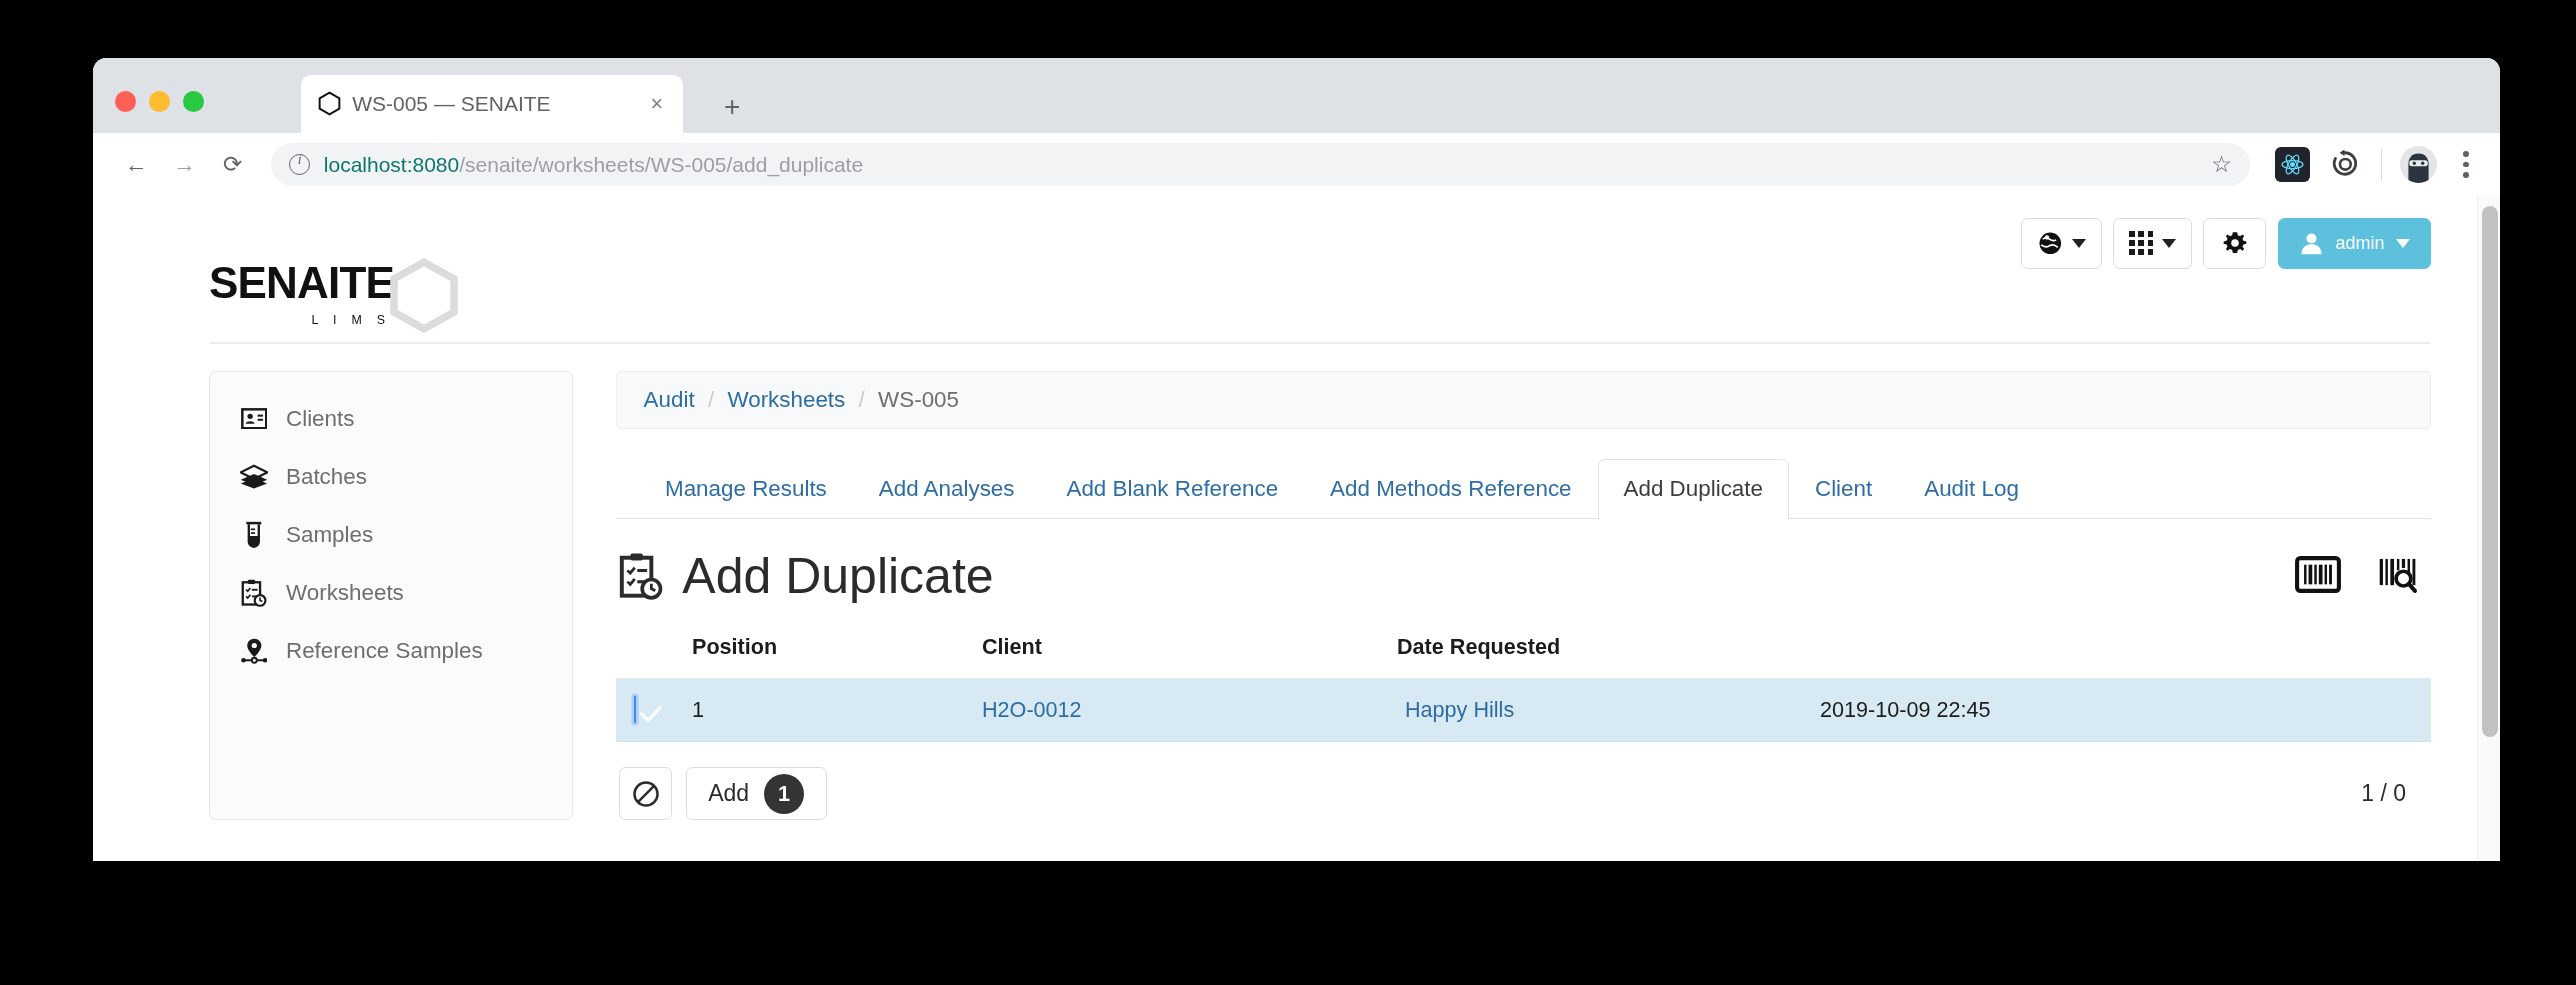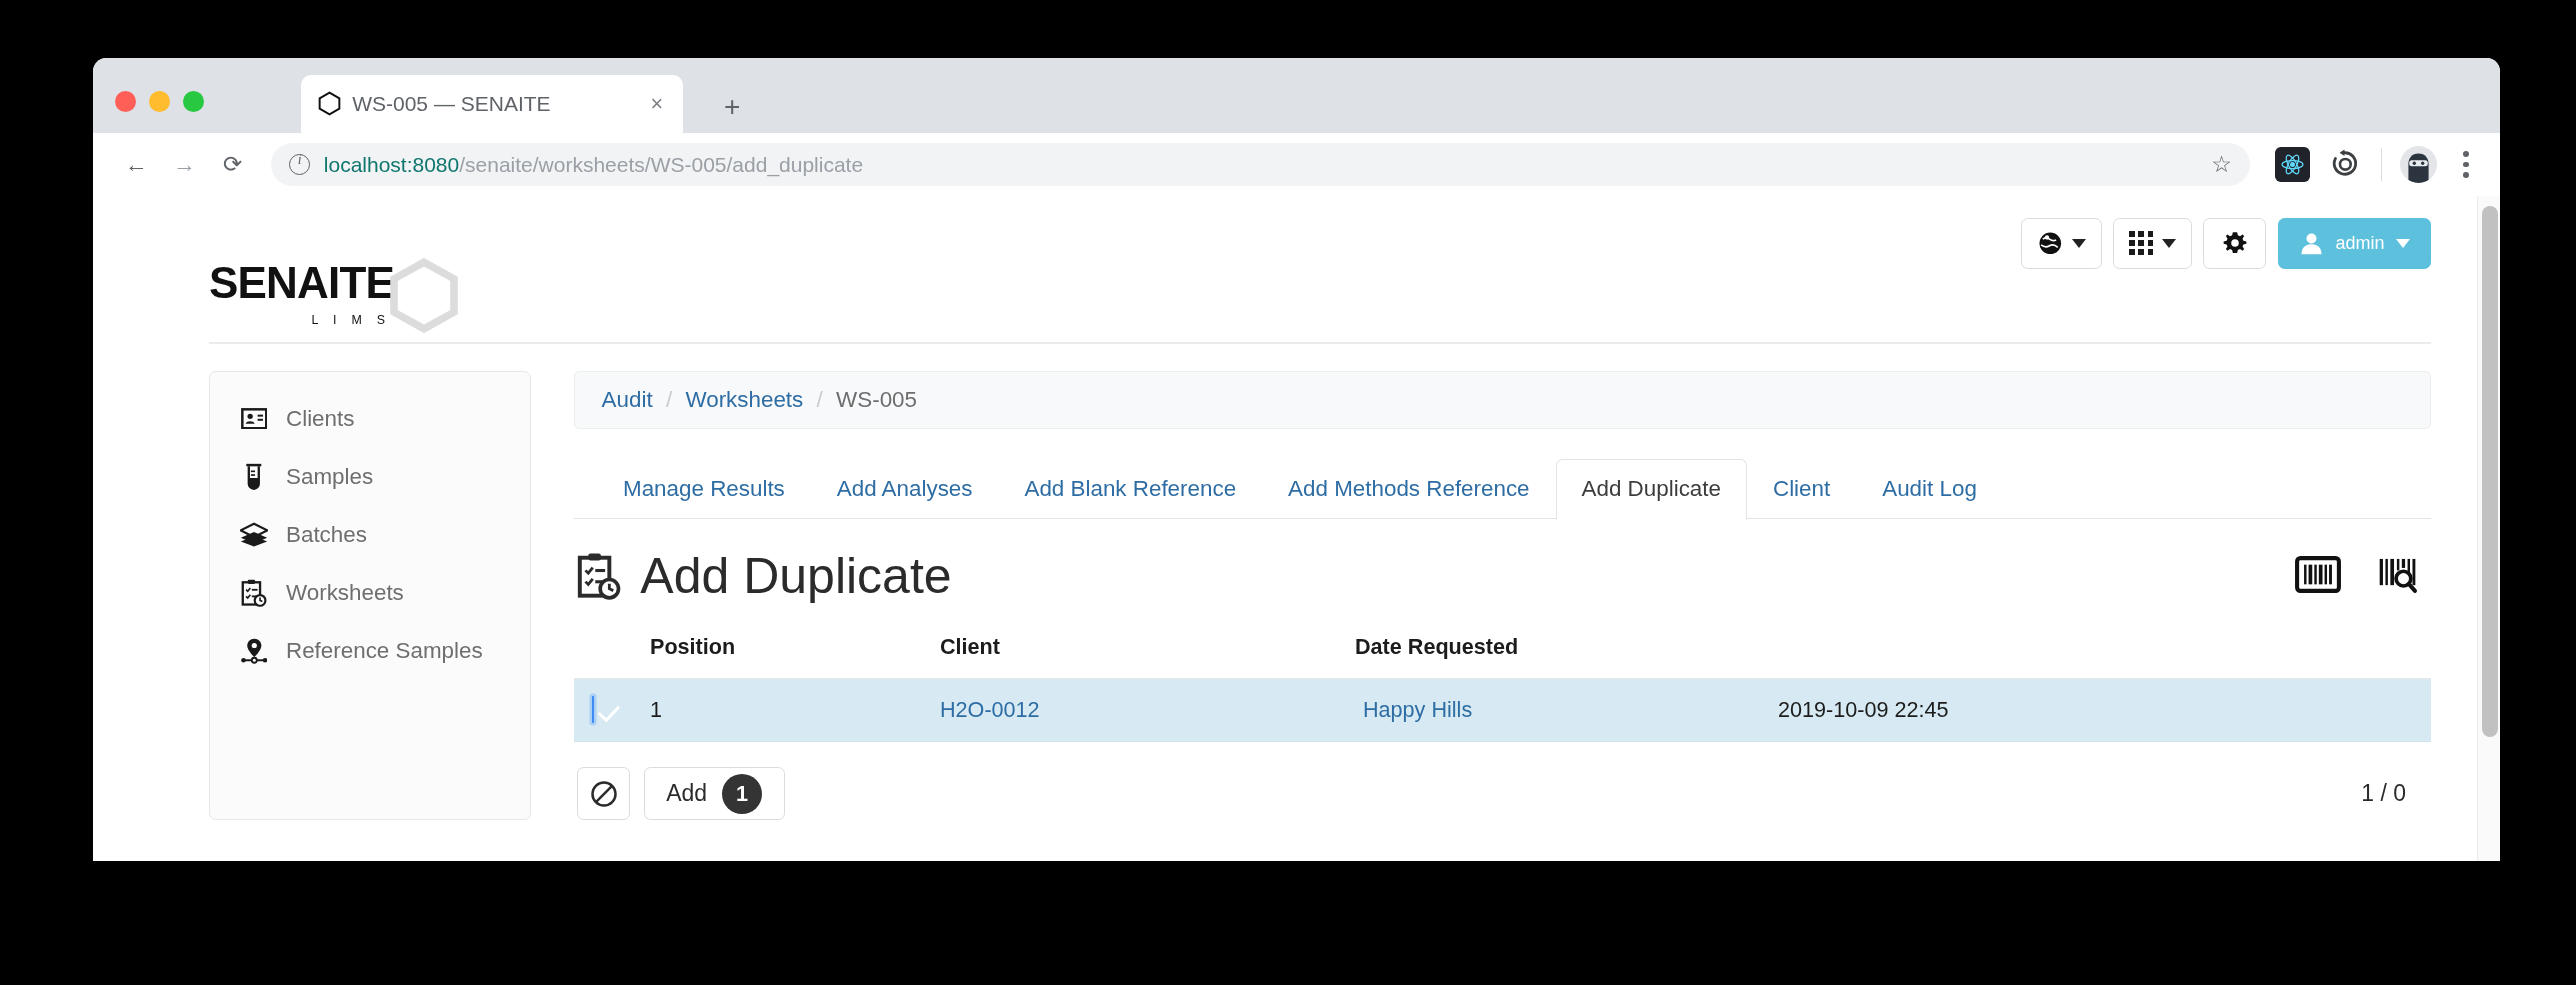--- a/index.html
+++ b/index.html
@@ -241,21 +241,21 @@
 
   
   .body-grid {
     display: flex;
     padding: 26.6px 46px 0 116px;
     gap: 43px;
   }
 
   
   .sidebar {
-    width: 322px;
+    width: 364px;
     flex-shrink: 0;
     background: #fbfbfb;
     border: 1.2px solid #e7e7e7;
     border-radius: 6.6px;
     padding: 18px 0;
   }
   .side-item {
     display: flex;
     align-items: center;
     gap: 18px;
@@ -571,40 +571,40 @@
                 <path d="M5.5 19 C6.5 15 15.5 15 16.5 19 Z" fill="#1a1a1a"></path>
                 <rect x="20" y="8" width="6.5" height="2.4" fill="#1a1a1a"></rect>
                 <rect x="20" y="13" width="6.5" height="2.4" fill="#1a1a1a"></rect>
               </svg>
             </span>
             <span>Clients</span>
           </div>
 
           <div class="side-item">
             <span class="side-icon">
+              <svg width="28" height="25" viewBox="0 0 34 30">
+                <polygon points="17,2 33,10 17,18 1,10" fill="none" stroke="#1a1a1a" stroke-width="2.6"></polygon>
+                <polygon points="17,12 33,19 17,26 1,19" fill="#1a1a1a"></polygon>
+                <polygon points="17,17 33,23.5 17,29.5 1,23.5" fill="#1a1a1a"></polygon>
+              </svg>
+            </span>
+            <span>Batches</span>
+          </div>
+
+          <div class="side-item">
+            <span class="side-icon">
               <svg width="21.6" height="26.6" viewBox="0 0 26 32">
                 <path d="M7 4 L7 25 a6 6 0 0 0 12 0 L19 4" fill="none" stroke="#1a1a1a" stroke-width="2.8"></path>
                 <path d="M7 18 L19 18 L19 25 a6 6 0 0 1 -12 0 Z" fill="#1a1a1a"></path>
                 <rect x="4" y="1" width="18" height="3" fill="#1a1a1a"></rect>
                 <rect x="9.5" y="9" width="5" height="2" fill="#1a1a1a"></rect>
                 <rect x="9.5" y="13.5" width="5" height="2" fill="#1a1a1a"></rect>
               </svg>
             </span>
             <span>Samples</span>
-          </div>
-
-          <div class="side-item">
-            <span class="side-icon">
-              <svg width="28" height="25" viewBox="0 0 34 30">
-                <polygon points="17,2 33,10 17,18 1,10" fill="none" stroke="#1a1a1a" stroke-width="2.6"></polygon>
-                <polygon points="17,12 33,19 17,26 1,19" fill="#1a1a1a"></polygon>
-                <polygon points="17,17 33,23.5 17,29.5 1,23.5" fill="#1a1a1a"></polygon>
-              </svg>
-            </span>
-            <span>Batches</span>
           </div>
 
           <div class="side-item">
             <span class="side-icon">
               <svg width="26.6" height="28" viewBox="0 0 32 34">
                 <rect x="2" y="4" width="21" height="27" fill="none" stroke="#1a1a1a" stroke-width="2.8"></rect>
                 <rect x="8" y="1" width="9" height="5" rx="1.6" fill="#1a1a1a"></rect>
                 <path d="M6 13 l2 2 3.2-4" fill="none" stroke="#1a1a1a" stroke-width="2"></path>
                 <rect x="13" y="12" width="7" height="2.2" fill="#1a1a1a"></rect>
                 <path d="M6 21 l2 2 3.2-4" fill="none" stroke="#1a1a1a" stroke-width="2"></path>

